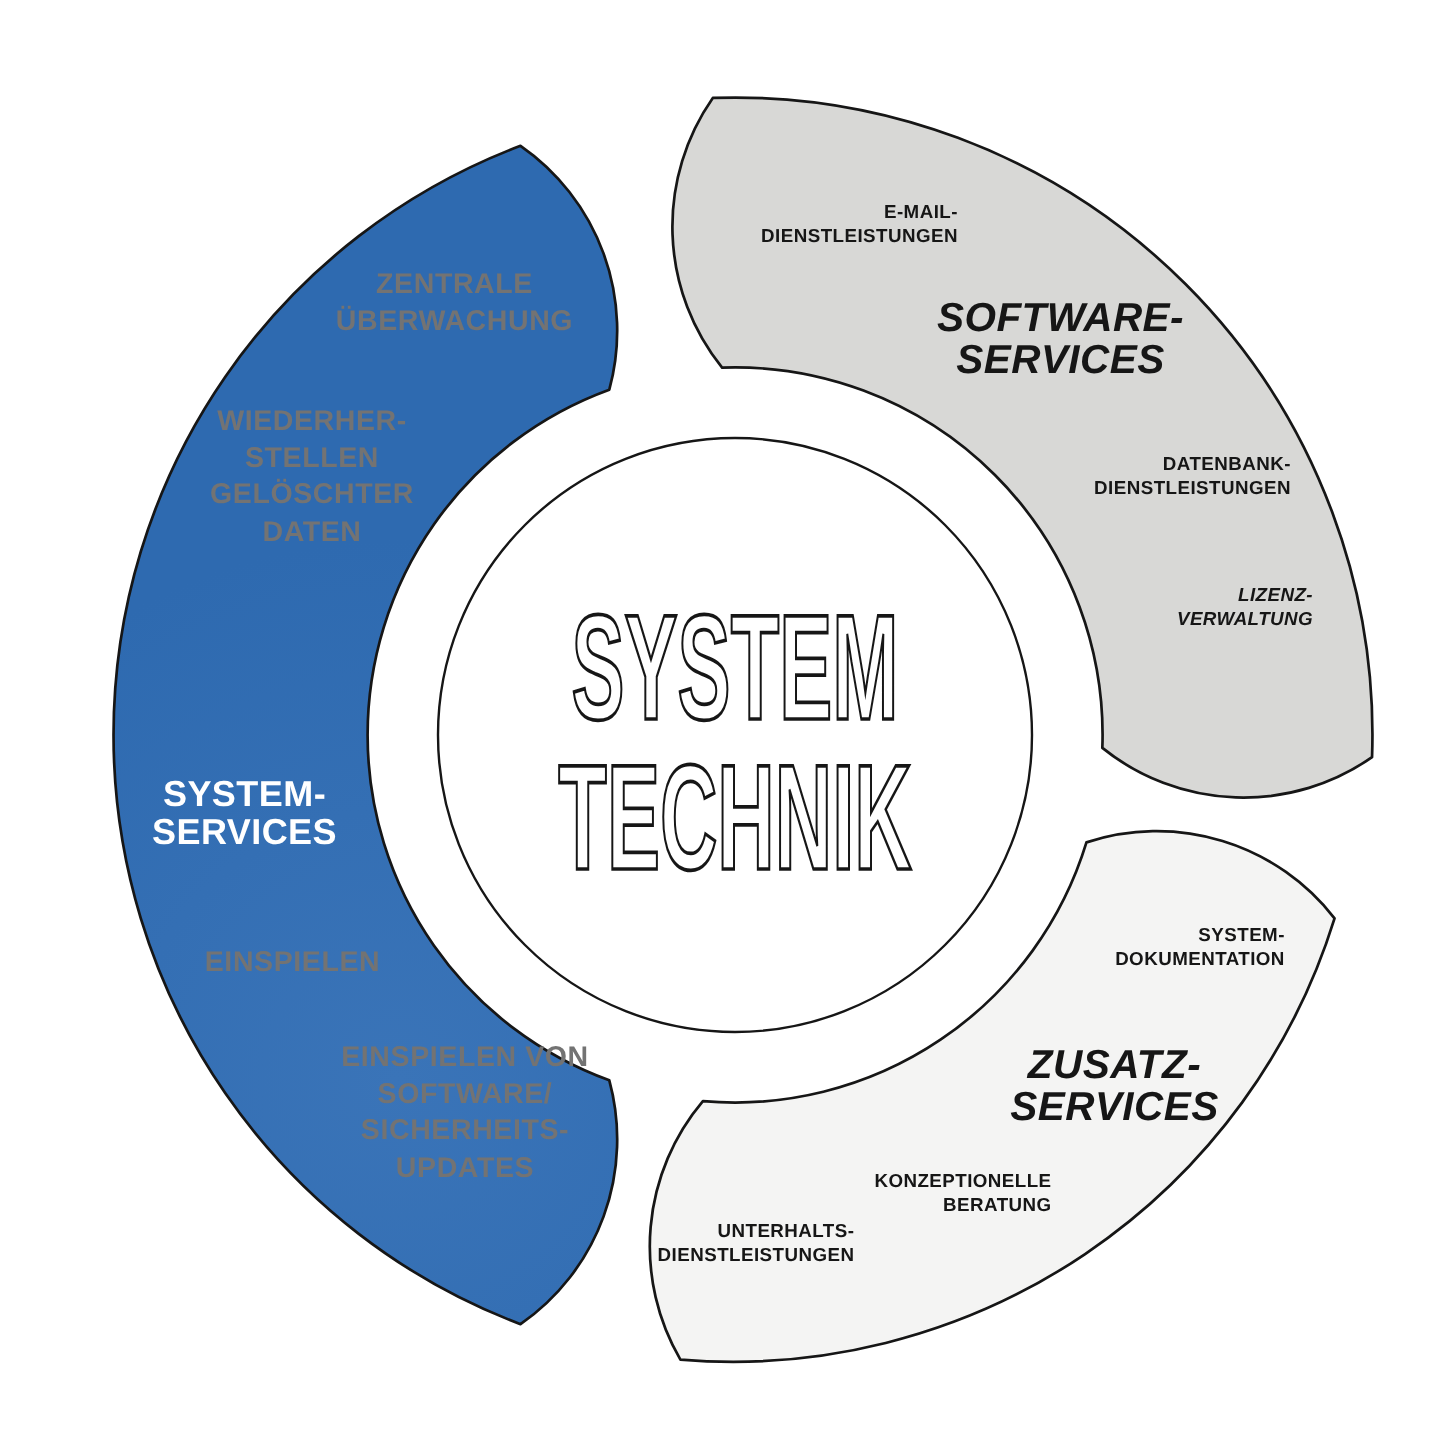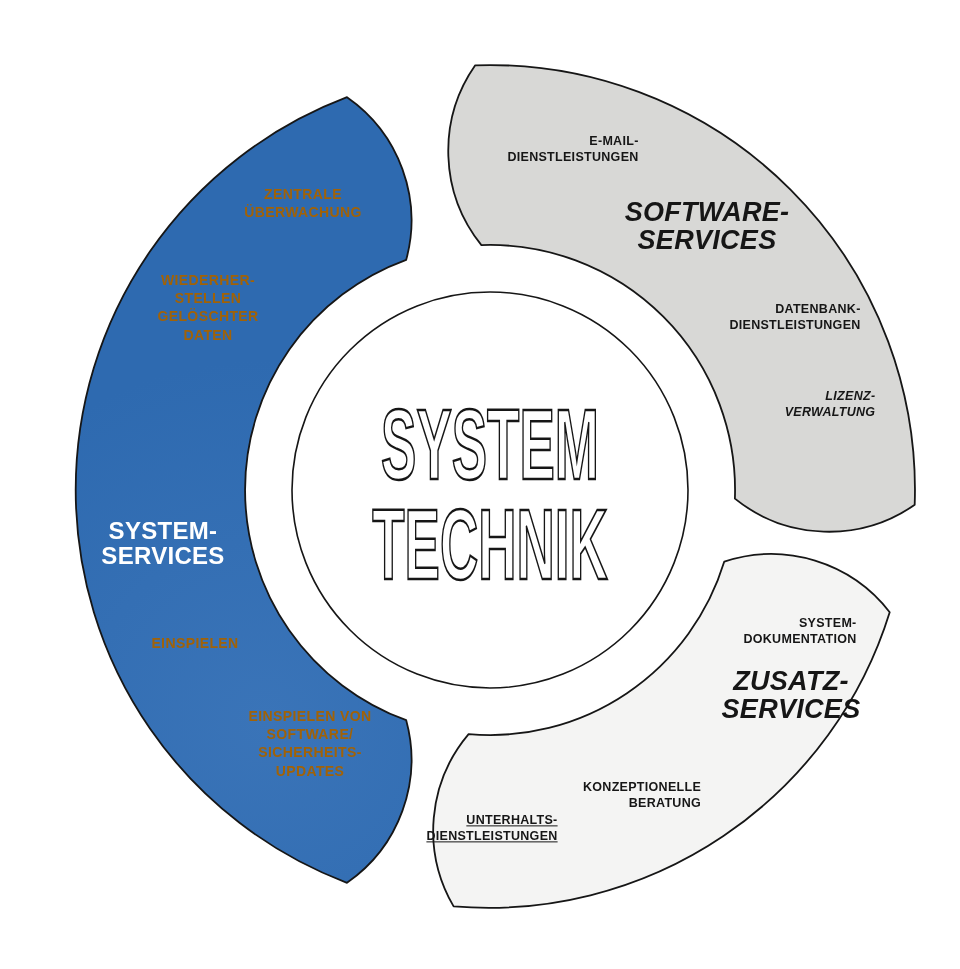--- a/index.html
+++ b/index.html
@@ -15,22 +15,22 @@
   .stage svg { position: absolute; left: 0; top: 0; }
   .label {
     position: absolute;
     transform: translate(-50%, -50%);
     text-align: center;
     white-space: pre-line;
     font-weight: bold;
     pointer-events: none;
   }
   .item-on-blue {
-    color: #a16207;
-    font-size: 14px;
+    color: #737373;
+    font-size: 19px;
     line-height: 1.3;
     letter-spacing: 0.4px;
     text-align: center;
   }
   .item-on-gray {
     color: #161616;
     font-size: 12.5px;
     line-height: 1.25;
     letter-spacing: 0.3px;
     text-align: right;
@@ -94,21 +94,21 @@
       <text class="center-word" x="0" y="0" text-anchor="middle" vector-effect="non-scaling-stroke">SYSTEM</text>
     </g>
     <g transform="translate(490 579) scale(0.53 1)">
       <text class="center-word" x="0" y="0" text-anchor="middle" vector-effect="non-scaling-stroke">TECHNIK</text>
     </g>
   </svg>
 
   <div class="label item-on-blue" style="left:303px; top:203px;">ZENTRALE
 ÜBERWACHUNG</div>
 
-  <div class="label item-on-blue" style="left:208px; top:307px;">WIEDERHER-
+  <div class="label item-on-blue" style="left:208px; top:319px;">WIEDERHER-
 STELLEN
 GELÖSCHTER
 DATEN</div>
 
 
   <div class="label seg-title-blue" style="left:163px; top:543px;">SYSTEM-
 SERVICES</div>
 
   <div class="label item-on-blue" style="left:195px; top:643px;">EINSPIELEN</div>
 
@@ -125,22 +125,22 @@
 
   <div class="label item-on-gray" style="left:795px; top:318px;">DATENBANK-
 DIENSTLEISTUNGEN</div>
 
   <div class="label item-on-gray" style="left:830px; top:405px;font-style:italic;">LIZENZ-
 VERWALTUNG</div>
 
   <div class="label item-on-gray" style="left:800px; top:632px;">SYSTEM-
 DOKUMENTATION</div>
 
-  <div class="label seg-title-dark" style="left:743px; top:695px;margin-left:48px;">ZUSATZ-
+  <div class="label seg-title-dark" style="left:743px; top:724px;">ZUSATZ-
 SERVICES</div>
 
   <div class="label item-on-gray" style="left:642px; top:796px;">KONZEPTIONELLE
 BERATUNG</div>
 
-  <div class="label item-on-gray" style="left:492px; top:829px;text-decoration:underline;">UNTERHALTS-
+  <div class="label item-on-gray" style="left:504px; top:829px;">UNTERHALTS-
 DIENSTLEISTUNGEN</div>
 
 </div>
 
 </body></html>

